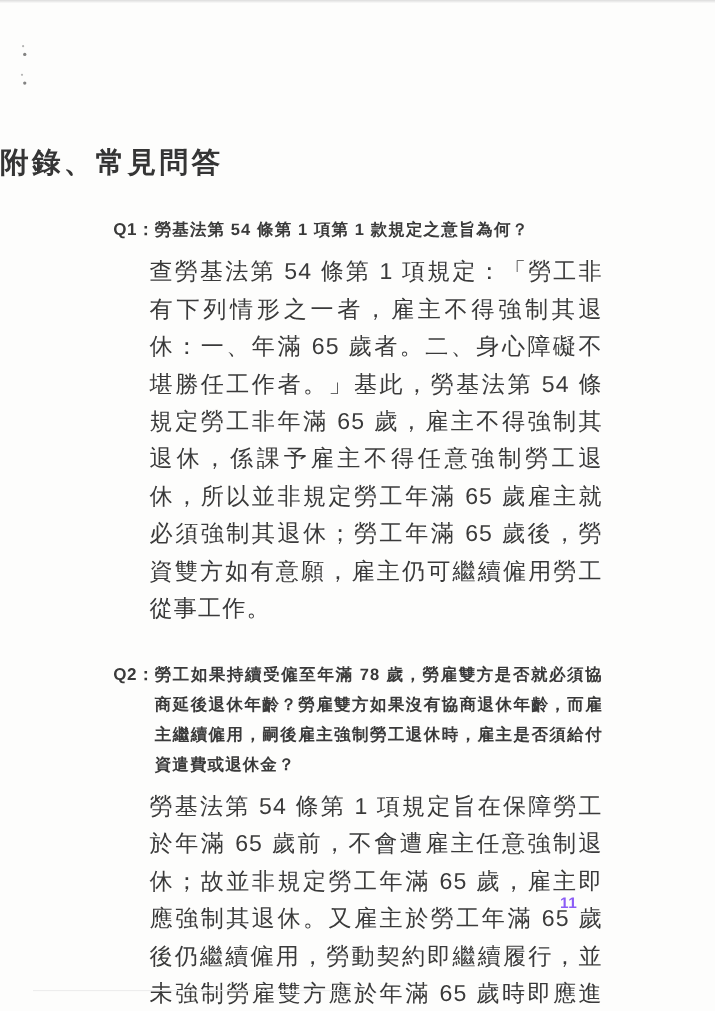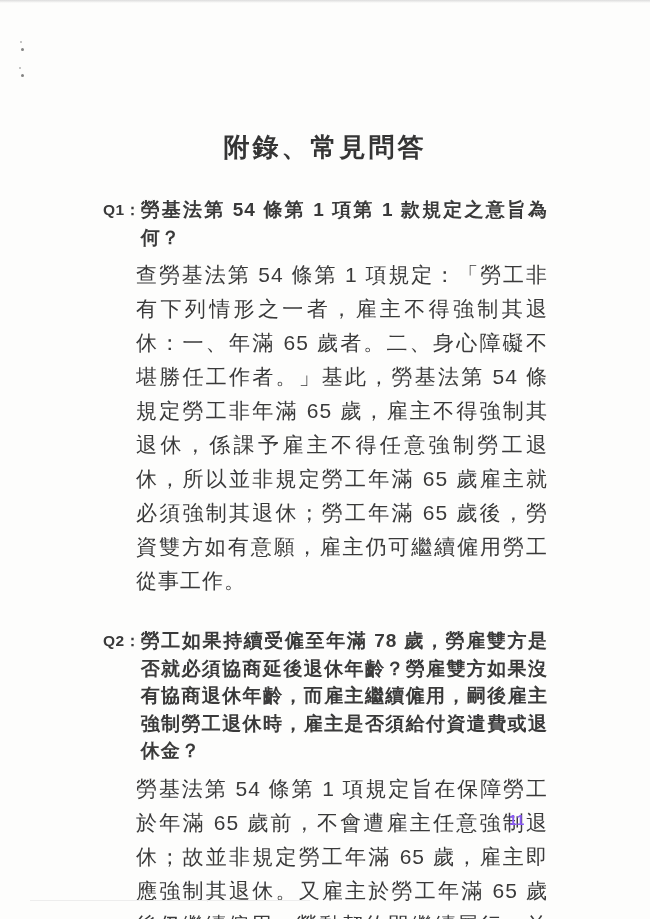--- a/index.html
+++ b/index.html
@@ -36,21 +36,20 @@
   .scan-streak {
     position: absolute;
     left: 30px; bottom: 18px;
     width: 280px; height: 1px;
     background: #ededed;
   }
 
   .page-title {
     margin: 0;
     padding-top: 128px;
-    text-align: center;
     font-size: 26px;
     line-height: 38px;
     font-weight: bold;
     letter-spacing: 3px;
     color: #353535;
   }
 
   .content {
     padding: 30px 102px 0 103px; 
   }
@@ -67,21 +66,21 @@
     flex: 0 0 33px;
     font-weight: bold;
     font-size: 15.5px;
     line-height: 27.5px;
     letter-spacing: 0.5px;
     white-space: nowrap;
   }
   .qa-question {
     flex: 1 1 auto;
     font-weight: bold;
-    font-size: 19px;
+    font-size: 15px;
     line-height: 27.5px;
     letter-spacing: 1px;
     text-align: justify;
     text-justify: inter-ideograph;
   }
   .qa-answer {
     margin: 7px 0 0 33px;
     font-size: 21px;
     line-height: 34px;
     letter-spacing: 1px;

